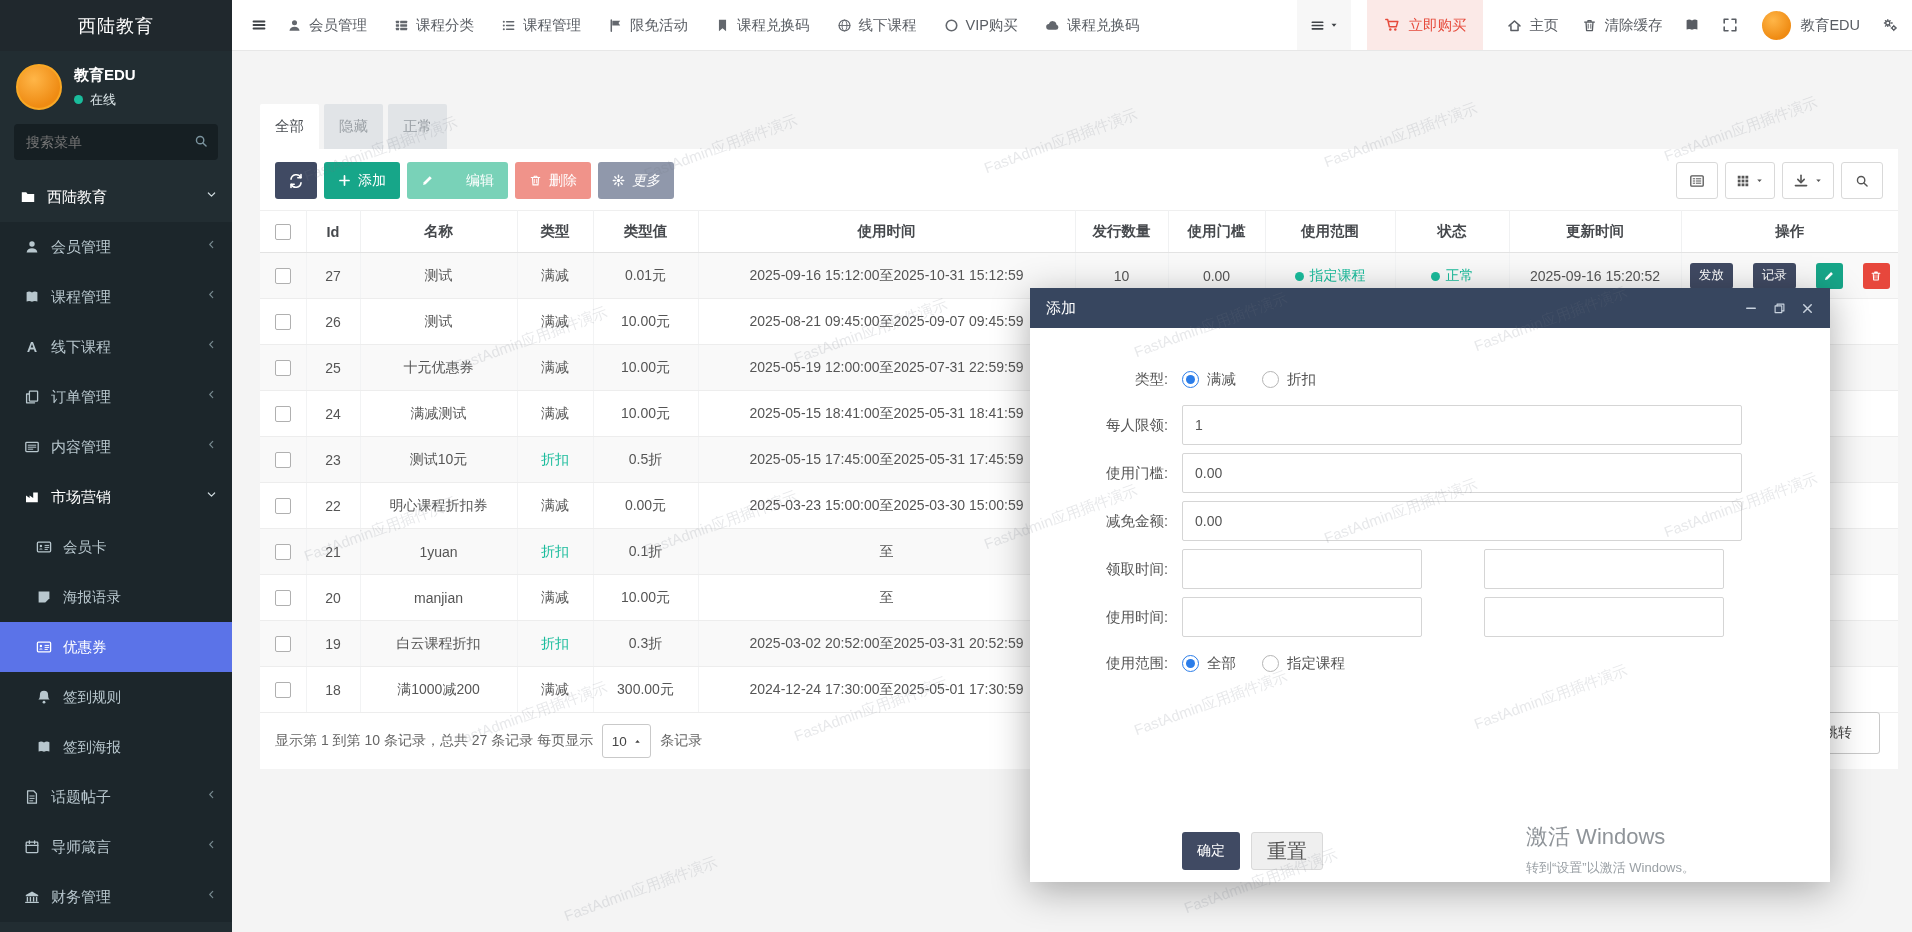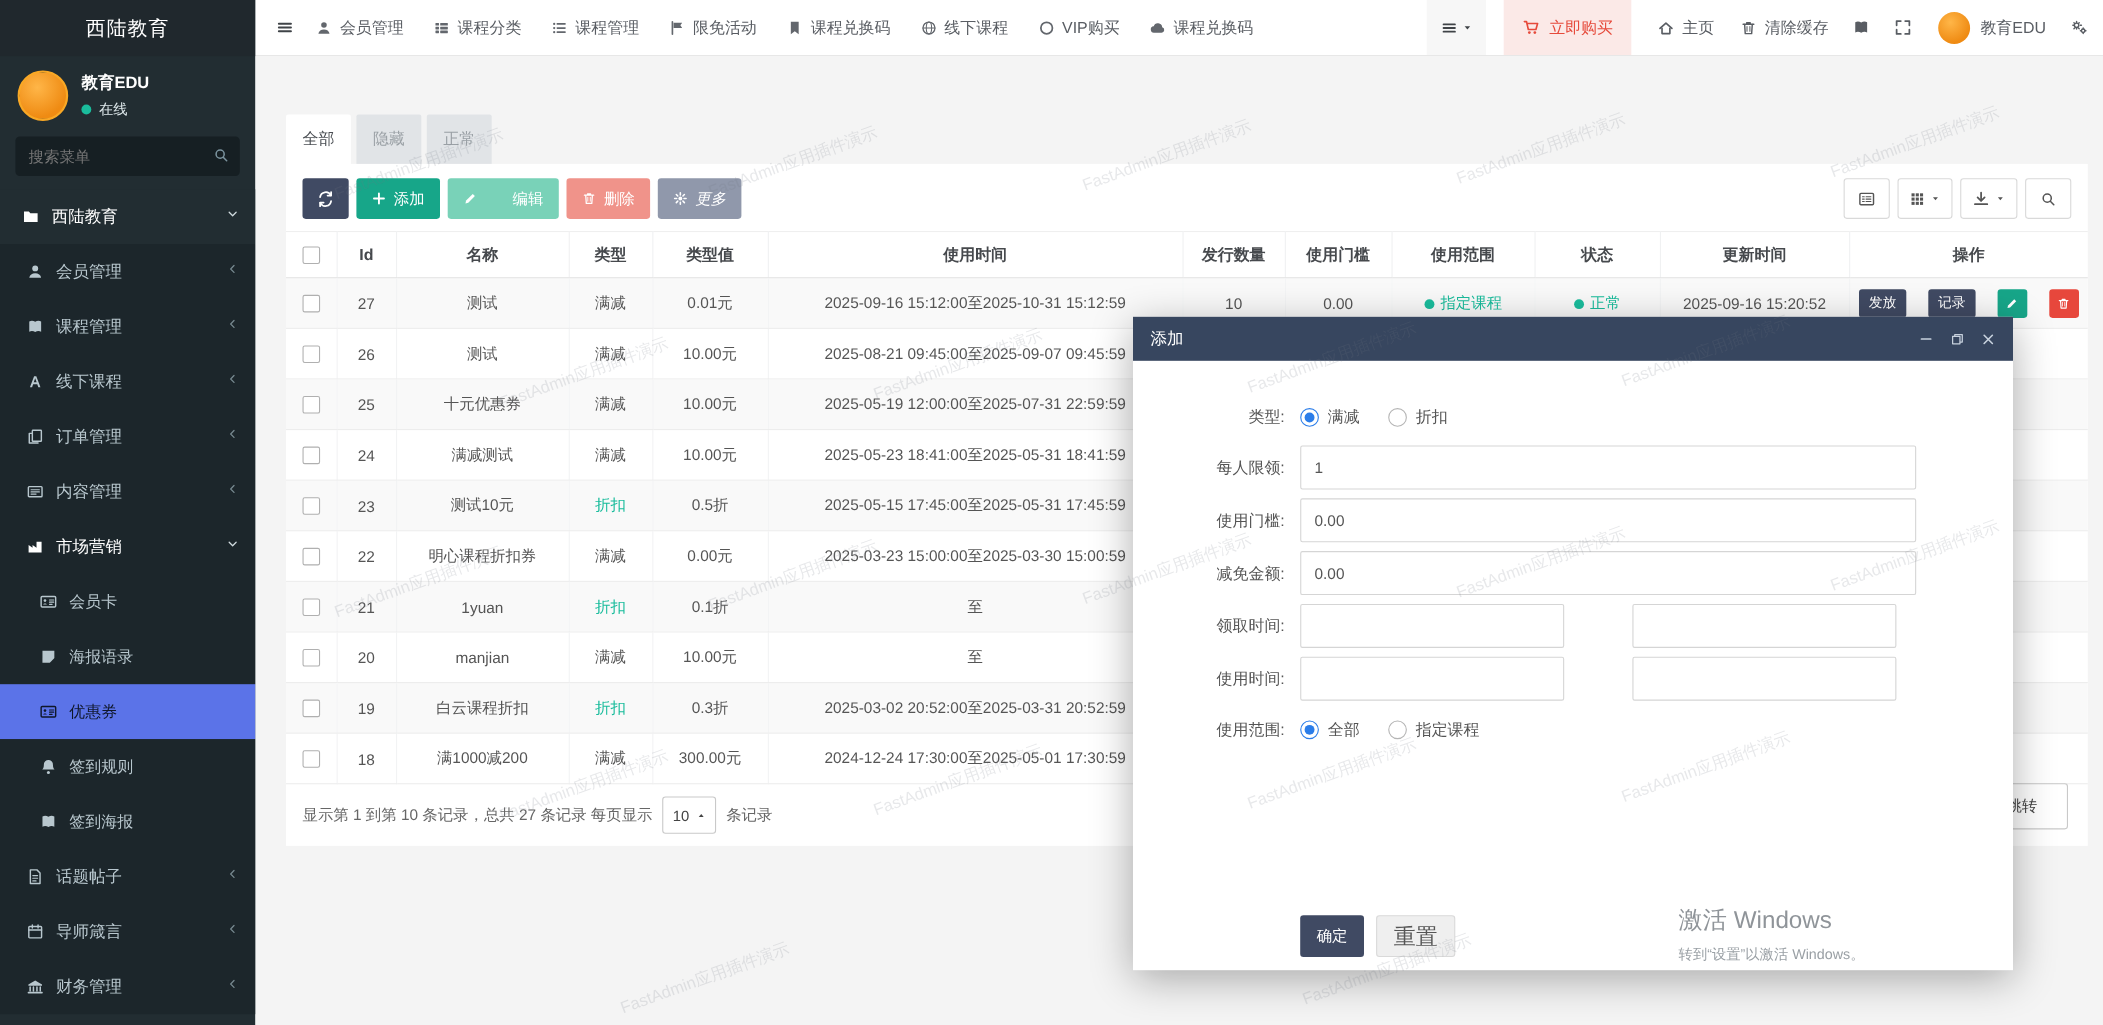--- a/index.html
+++ b/index.html
@@ -20,21 +20,21 @@
   .ssearch { margin:4px 14px 12px; position:relative; }
   .ssearch input { width:100%; height:36px; background:#161f23; border:0; border-radius:4px; color:#9fb4bd; padding:0 34px 0 12px; font-size:14px; outline:none; }
   .ssearch .sic { position:absolute; right:10px; top:10px; color:#7b939e; }
   #menu { }
   .mi { height:50px; display:flex; align-items:center; gap:10px; color:#b8c7ce; font-size:15px; padding-left:19px; position:relative; cursor:pointer; }
   .mi .micon { width:18px; display:flex; justify-content:center; }
   .mi.l0 { color:#fff; background:#222d32; }
   .mi.l1 { background:#1c262b; padding-left:23px; }
   .mi.l2 { background:#1c262b; padding-left:35px; font-size:14.5px; }
   .mi.expanded { color:#fff; }
-  .mi.active { background:#5b73e8; color:#0f172a; }
+  .mi.active { background:#5b73e8; color:#ffffff; }
   .mi .chev { position:absolute; right:15px; top:17px; color:#76888f; }
   .mi.l0 .chev, .mi.expanded .chev { color:#cfdade; }
 
   
   #topnav { position:absolute; left:232px; top:0; width:1680px; height:51px; background:#fff; border-bottom:1px solid #e7e7e7; display:flex; align-items:center; z-index:10; }
   .hamb { margin:0 20px 0 19px; color:#3f4347; display:flex; cursor:pointer; }
   #nav-items { display:flex; gap:27px; align-items:center; }
   .tn-item { display:flex; gap:7px; align-items:center; color:#595d63; font-size:14.5px; cursor:pointer; white-space:nowrap; }
   .tn-item .tnic { color:#63676d; display:flex; }
   #nav-right { margin-left:auto; display:flex; align-items:center; height:100%; }
@@ -684,21 +684,21 @@
             <td></td>
             <td></td>
             <td></td>
           </tr>
           <tr>
             <td><span class="cb"></span></td>
             <td>24</td>
             <td>满减测试</td>
             <td>满减</td>
             <td>10.00元</td>
-            <td>2025-05-23 18:41:00至2025-05-31 18:41:59</td>
+            <td>2025-05-15 18:41:00至2025-05-31 18:41:59</td>
             <td></td>
             <td></td>
             <td></td>
             <td></td>
             <td></td>
             <td></td>
           </tr>
           <tr class="stripe">
             <td><span class="cb"></span></td>
             <td>23</td>

